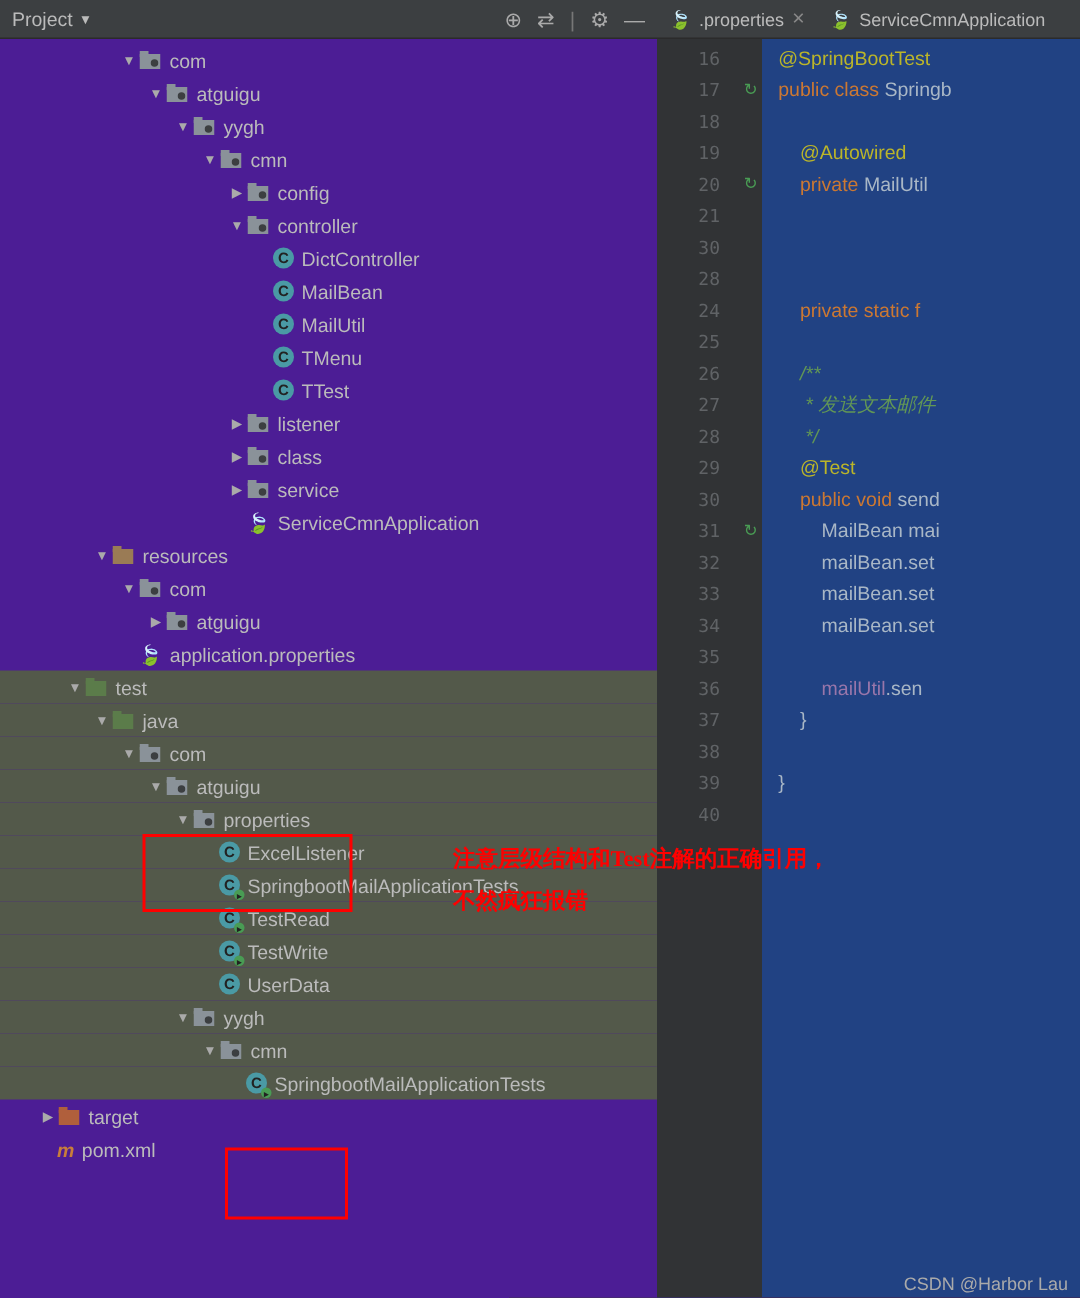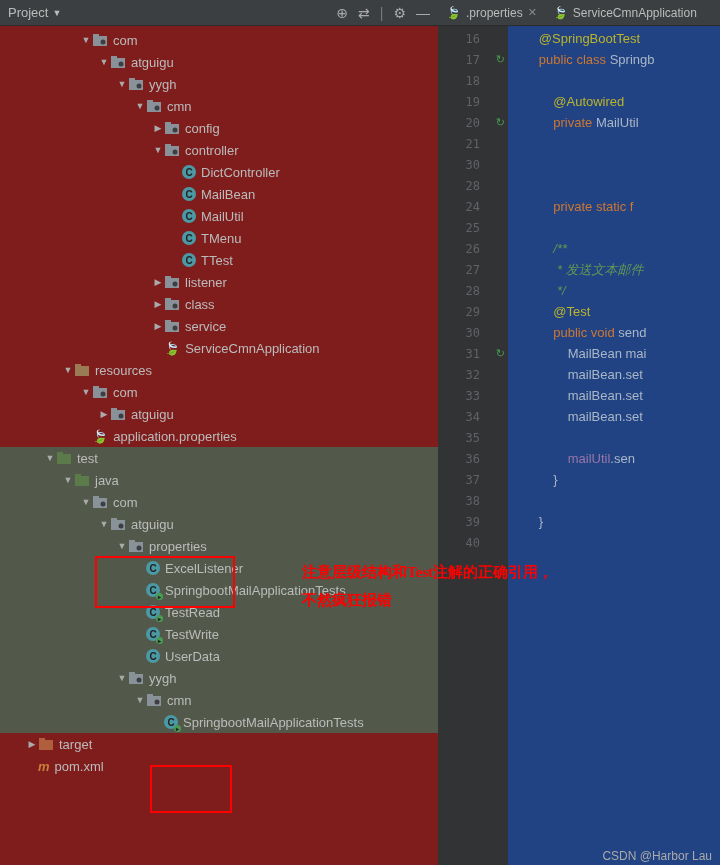--- a/index.html
+++ b/index.html
@@ -1,18 +1,18 @@
 <!DOCTYPE html>
 <html><head>
 <meta charset="utf-8">
 <style>
 * { margin: 0; padding: 0; box-sizing: border-box; font-family: "Segoe UI", Arial, sans-serif; }
 body { width: 720px; height: 865px; background: #3c3f41; color: #bbbbbb; font-size: 13px; overflow: hidden; position: relative; }
 .main { display: flex; height: 100%; }
-.left { width: 438px; background: #7f1d1d; display: flex; flex-direction: column; }
+.left { width: 438px; background: #4c1d95; display: flex; flex-direction: column; }
 .toolbar { height: 26px; background: #3c3f41; display: flex; align-items: center; padding: 0 8px; border-bottom: 1px solid #2b2b2b; }
 .toolbar-title { color: #bbbbbb; display: flex; align-items: center; gap: 4px; }
 .toolbar-right { margin-left: auto; display: flex; align-items: center; gap: 10px; }
 .tool-icon { color: #aaa; cursor: pointer; font-size: 14px; }
 .tree { flex: 1; overflow: auto; padding-top: 3px; }
 .tree-row { display: flex; align-items: center; height: 22px; white-space: nowrap; cursor: pointer; }
 .arrow { width: 12px; display: inline-block; color: #aaa; font-size: 9px; text-align: center; }
 .folder-icon, .file-icon { width: 16px; height: 16px; display: inline-flex; align-items: center; justify-content: center; margin-right: 5px; font-size: 11px; }
 .folder-icon svg, .file-icon svg { display: block; }
 .java-badge { width: 14px; height: 14px; border-radius: 7px; display: inline-flex; align-items: center; justify-content: center; font-size: 10px; font-weight: bold; margin-right: 5px; }
@@ -20,21 +20,21 @@
 .label { color: #bbbbbb; }
 .test-zone { background: #53594a; }
 .right { flex: 1; display: flex; flex-direction: column; background: #2b2b2b; }
 .tabs { height: 26px; background: #3c3f41; display: flex; align-items: center; border-bottom: 1px solid #2b2b2b; overflow: hidden; }
 .tab { display: flex; align-items: center; gap: 5px; padding: 0 8px; height: 100%; color: #bbb; font-size: 12px; }
 .tab .close { color: #888; font-size: 11px; }
 .editor { flex: 1; display: flex; background: #214283; overflow: hidden; position: relative; }
 .gutter { width: 70px; background: #313335; display: flex; flex-direction: column; padding-top: 2px; }
 .gline { height: 21px; display: flex; align-items: center; justify-content: flex-end; padding-right: 28px; color: #606366; font-size: 12px; font-family: "Consolas", monospace; position: relative; }
 .gutter-icon { position: absolute; right: 3px; color: #499c54; font-size: 11px; }
-.code { flex: 1; padding-top: 2px; font-family: "Consolas", monospace; font-size: 13px; padding-left: 20px; }
+.code { flex: 1; padding-top: 2px; font-family: "Consolas", monospace; font-size: 13px; }
 .cline { height: 21px; display: flex; align-items: center; white-space: pre; }
 .kw { color: #cc7832; }
 .comment { color: #808080; }
 .doc { color: #629755; font-style: italic; }
 .anno { color: #bbb529; }
 .ident { color: #a9b7c6; }
 .field { color: #9876aa; }
 .normal { color: #a9b7c6; }
 .annotation-overlay { position: absolute; color: #ff0000; font-weight: bold; font-size: 15px; pointer-events: none; z-index: 10; font-family: "SimSun", serif; }
 .red-box { position: absolute; border: 2px solid #ff0000; pointer-events: none; z-index: 10; }

